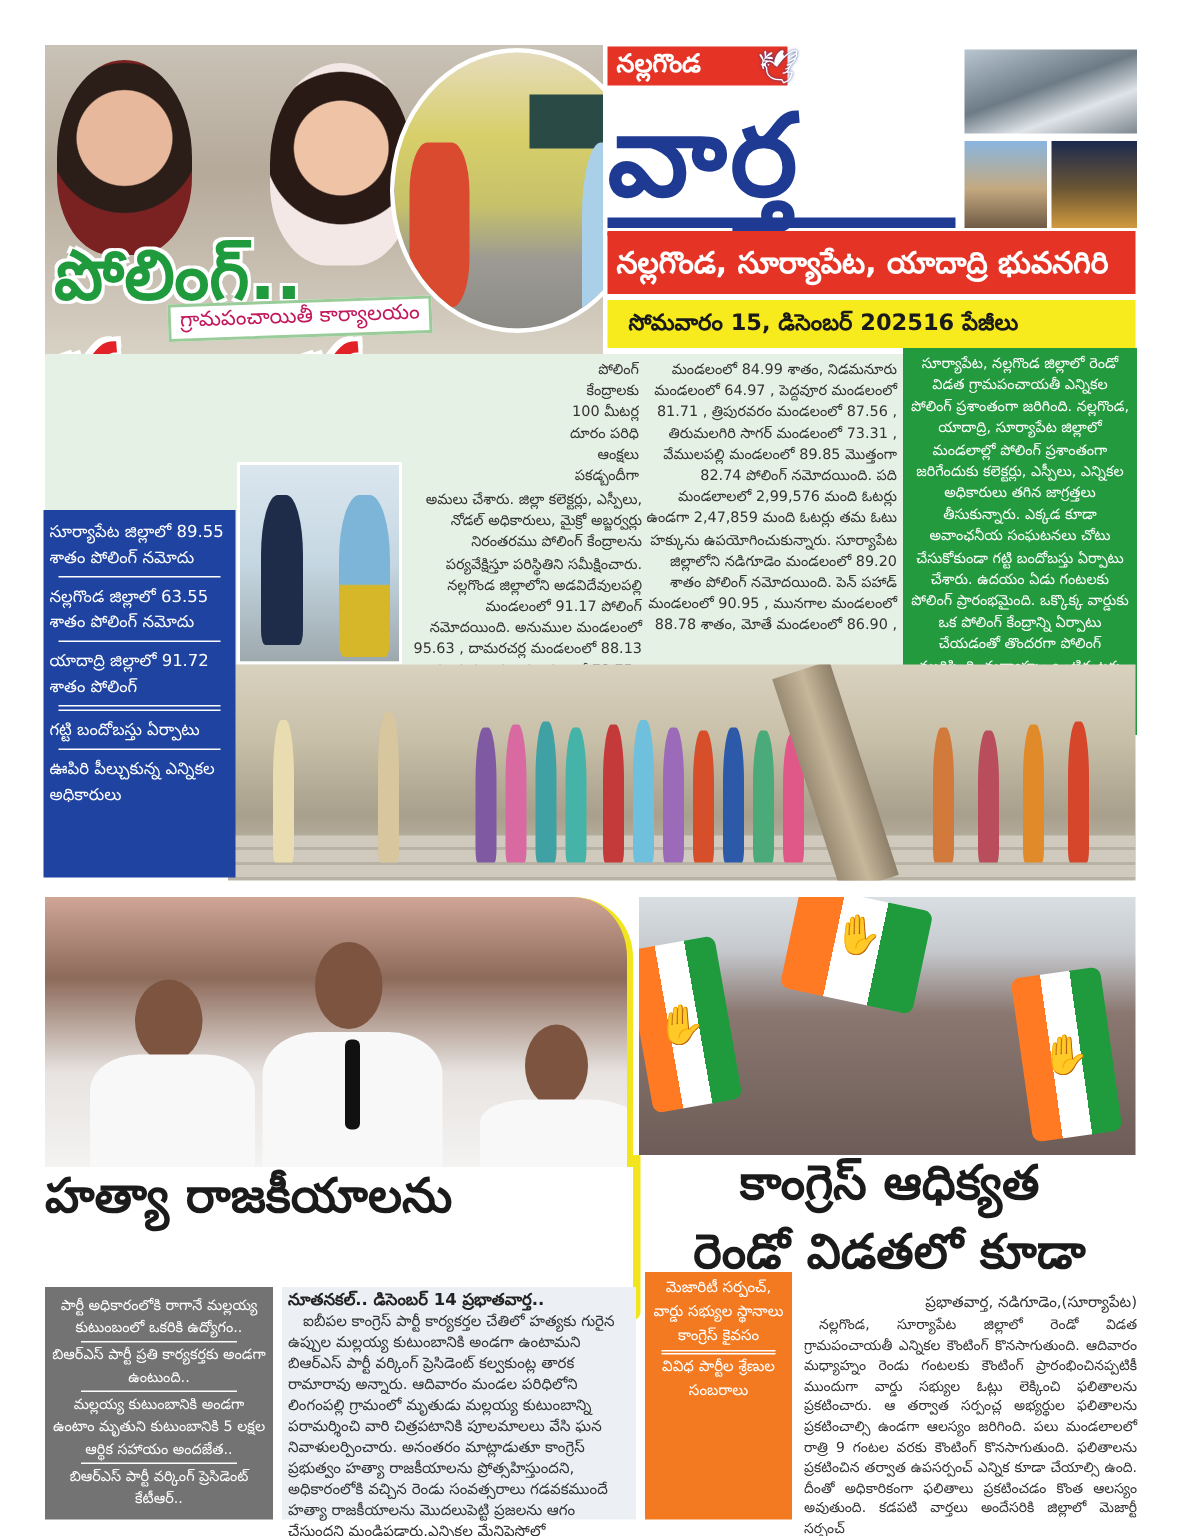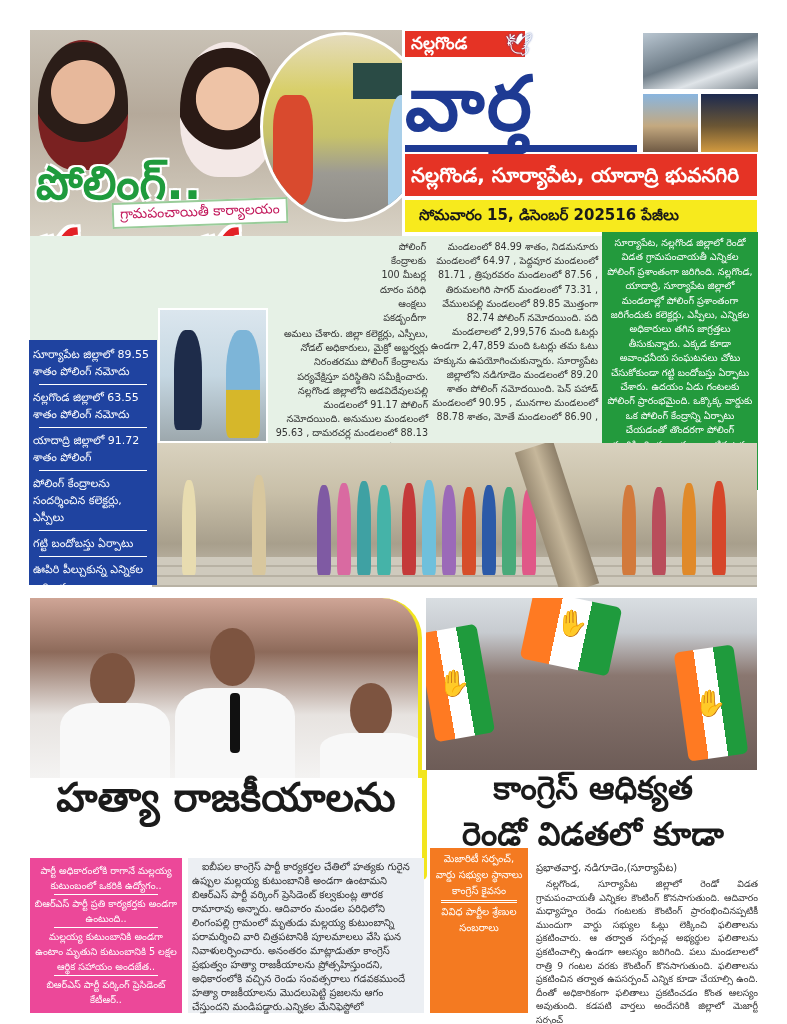--- a/index.html
+++ b/index.html
@@ -122,50 +122,50 @@
 
   #photo-congress {
     left: 426px; top: 598px; width: 331px; height: 172px; overflow: hidden;
     background: linear-gradient(180deg, #d9dee2 0%, #c7cbd0 20%, #8a7770 45%, #6d5c57 100%);
   }
   .flag { position: absolute; width: 60px; height: 110px; border-radius: 6px;
     background: linear-gradient(90deg, #ff7a22 0 33%, #ffffff 33% 66%, #1f9b3d 66%); }
   .hand { position: absolute; font-size: 26px; color: #1f9b3d; }
 
   #headline-ktr {
-    left: 30px; top: 778px; width: 392px; text-align: center;
-    font-size: 40px; font-weight: bold; color: #1b1b1b; line-height: 38px;
+    left: 30px; top: 778px; width: 392px; text-align: left;
+    font-size: 32px; font-weight: bold; color: #1b1b1b; line-height: 38px;
   }
   #headline-cong {
     left: 428px; top: 765px; width: 330px; text-align: center;
     font-size: 32px; font-weight: bold; color: #1b1b1b; line-height: 46px;
   }
 
   #pink-box {
     left: 30px; top: 858px; width: 152px; height: 155px;
-    background: #ec4899; color: #fff; font-size: 9.6px; line-height: 15px;
+    background: #737373; color: #fff; font-size: 9.6px; line-height: 15px;
     padding: 5px 4px; text-align: center;
   }
   #pink-box .sep { border-top: 1px solid #fff; margin: 1px 20px; }
 
   #ktr-story { left: 188px; top: 858px; width: 236px; height: 155px; background: #eceff3; padding: 2px 4px; }
   #ktr-story .dateline { font-size: 11px; font-weight: bold; color: #222; }
   #ktr-story .txt { font-size: 10px; line-height: 14px; color: #333; text-indent: 10px; }
 
   #yellow-rule { left: 422px; top: 770px; width: 5px; height: 110px; background: #f2e51e; border-radius: 0 0 30px 0; }
 
   #orange-box {
     left: 430px; top: 848px; width: 98px; height: 165px;
     background: #f47a21; color: #fff; font-size: 10px; line-height: 16px;
     padding: 3px 3px; text-align: center;
   }
   #orange-box .sep { border-top: 1px solid #fff; margin: 1px 8px; }
 
   #cong-story { left: 536px; top: 862px; width: 222px; }
-  #cong-story .dateline { font-size: 10px; text-align: left; color: #333; margin-bottom: 1px; }
+  #cong-story .dateline { font-size: 10px; text-align: right; color: #333; margin-bottom: 1px; }
   #cong-story .txt { font-size: 9.3px; line-height: 13.6px; color: #333; text-align: justify; text-indent: 10px; }
 </style>
 </head>
 <body>
 
 <div id="top-photo" class="abs">
   <div id="girl1" class="girl"></div>
   <div id="girl2" class="girl"></div>
   <div id="circle-inset">
     <div class="board"></div>
@@ -232,21 +232,20 @@
   <div class="person" style="left:560px;height:94px;background:#d6462a"></div>
 </div>
 
 <div id="sidebar-blue" class="abs">
   <div class="item">సూర్యాపేట జిల్లాలో 89.55 శాతం పోలింగ్ నమోదు</div>
   <div class="sep"></div>
   <div class="item">నల్లగొండ జిల్లాలో 63.55 శాతం పోలింగ్ నమోదు</div>
   <div class="sep"></div>
   <div class="item">యాదాద్రి జిల్లాలో 91.72 శాతం పోలింగ్</div>
   <div class="sep"></div>
-  <div class="item">పోలింగ్ కేంద్రాలను సందర్శించిన కలెక్టర్లు, ఎస్పీలు</div>
   <div class="sep"></div>
   <div class="item">గట్టి బందోబస్తు ఏర్పాటు</div>
   <div class="sep"></div>
   <div class="item">ఊపిరి పీల్చుకున్న ఎన్నికల అధికారులు</div>
 </div>
 
 <div id="photo-ktr" class="abs">
   <div class="face" style="left:60px;top:55px;width:45px;height:55px"></div>
   <div class="shirt" style="left:30px;top:105px;width:110px;height:80px"></div>
   <div class="face" style="left:180px;top:30px;width:45px;height:58px"></div>
@@ -280,20 +279,21 @@
   <div>పార్టీ అధికారంలోకి రాగానే మల్లయ్య కుటుంబంలో ఒకరికి ఉద్యోగం..</div>
   <div class="sep"></div>
   <div>బిఆర్ఎస్ పార్టీ ప్రతి కార్యకర్తకు అండగా ఉంటుంది..</div>
   <div class="sep"></div>
   <div>మల్లయ్య కుటుంబానికి అండగా ఉంటాం మృతుని కుటుంబానికి 5 లక్షల ఆర్థిక సహాయం అందజేత..</div>
   <div class="sep"></div>
   <div>బిఆర్ఎస్ పార్టీ వర్కింగ్ ప్రెసిడెంట్ కేటీఆర్..</div>
 </div>
 
 <div id="ktr-story" class="abs">
+  <div class="dateline">నూతనకల్.. డిసెంబర్ 14 ప్రభాతవార్త..</div>
   <div class="txt">ఐబీపల కాంగ్రెస్ పార్టీ కార్యకర్తల చేతిలో హత్యకు గురైన ఉప్పుల మల్లయ్య కుటుంబానికి అండగా ఉంటామని బిఆర్ఎస్ పార్టీ వర్కింగ్ ప్రెసిడెంట్ కల్వకుంట్ల తారక రామారావు అన్నారు. ఆదివారం మండల పరిధిలోని లింగంపల్లి గ్రామంలో మృతుడు మల్లయ్య కుటుంబాన్ని పరామర్శించి వారి చిత్రపటానికి పూలమాలలు వేసి ఘన నివాళులర్పించారు. అనంతరం మాట్లాడుతూ కాంగ్రెస్ ప్రభుత్వం హత్యా రాజకీయాలను ప్రోత్సహిస్తుందని, అధికారంలోకి వచ్చిన రెండు సంవత్సరాలు గడవకముందే హత్యా రాజకీయాలను మొదలుపెట్టి ప్రజలను ఆగం చేస్తుందని మండిపడ్డారు.ఎన్నికల మేనిఫెస్టోలో</div>
 </div>
 
 <div id="orange-box" class="abs">
   <div>మెజారిటీ సర్పంచ్, వార్డు సభ్యుల స్థానాలు కాంగ్రెస్ కైవసం</div>
   <div class="sep"></div>
   <div class="sep"></div>
   <div>వివిధ పార్టీల శ్రేణుల సంబరాలు</div>
 </div>
 

